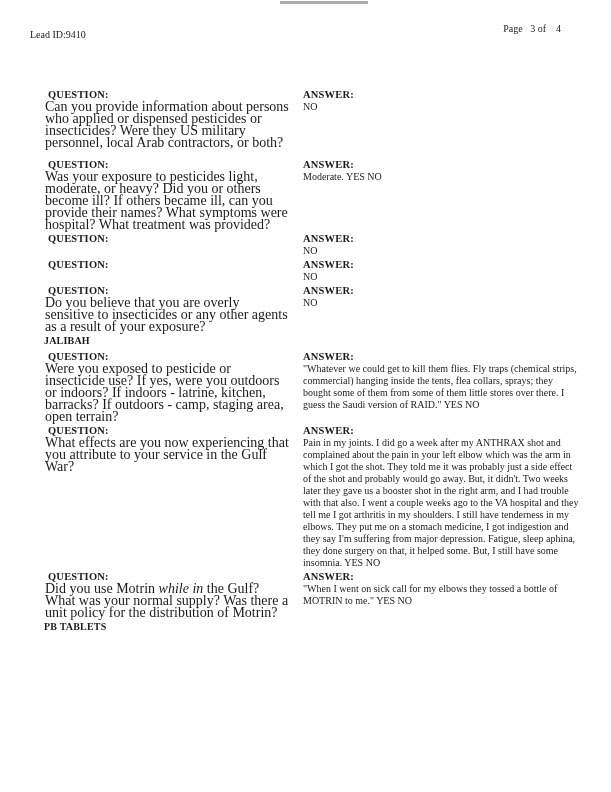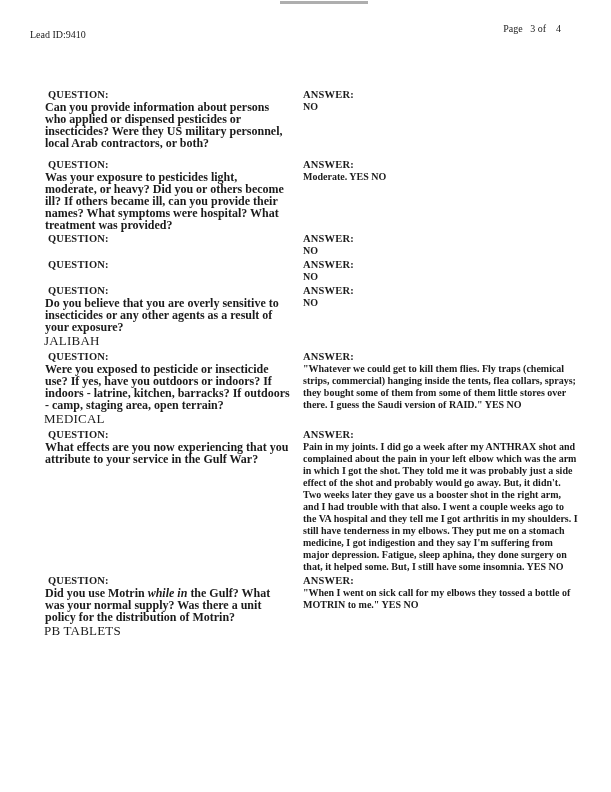--- a/index.html
+++ b/index.html
@@ -56,33 +56,31 @@
   .q-label, .a-label {
     font-weight: bold;
     font-size: 10.5px;
     line-height: 13px;
     letter-spacing: 0.2px;
   }
   .q-label { margin-left: 5px; }
   .q-text {
     margin-left: 2px;
     width: 246px;
-    font-size: 12px;
+    font-size: 14px;
     line-height: 12px;
-    font-weight: bold;
   }
   .a-text {
     width: 276px;
     font-size: 10px;
     line-height: 12px;
-    font-weight: bold;
   }
   .section-hdr {
-    font-weight: normal;
-    font-size: 13px;
+    font-weight: bold;
+    font-size: 10px;
     line-height: 13px;
     letter-spacing: 0.2px;
     margin: 0 0 3px 1px;
   }
   .section-hdr.pb { margin-top: 0; }
   .q-text i { font-style: italic; }
 </style>
 </head>
 <body>
 
@@ -146,29 +144,28 @@
         <div class="a-label">ANSWER:</div>
         <div class="a-text">NO</div>
       </div>
     </div>
 
     <div class="section-hdr">JALIBAH</div>
 
     <div class="qa-row">
       <div>
         <div class="q-label">QUESTION:</div>
-        <div class="q-text">Were you exposed to pesticide or insecticide use?  If yes, have you outdoors or indoors?  If indoors - latrine, kitchen, barracks?  If outdoors - camp, staging area, open terrain?</div>
+        <div class="q-text">Were you exposed to pesticide or insecticide use?  If yes, were you outdoors or indoors?  If indoors - latrine, kitchen, barracks?  If outdoors - camp, staging area, open terrain?</div>
       </div>
       <div>
         <div class="a-label">ANSWER:</div>
         <div class="a-text">"Whatever we could get to kill them flies.  Fly traps (chemical strips, commercial) hanging inside the tents, flea collars, sprays; they bought some of them from some of them little stores over there.  I guess the Saudi version of RAID." YES NO</div>
       </div>
     </div>
 
-    <div class="section-hdr">MEDICAL</div>
 
     <div class="qa-row">
       <div>
         <div class="q-label">QUESTION:</div>
         <div class="q-text">What effects are you now experiencing that you attribute to your service in the Gulf War?</div>
       </div>
       <div>
         <div class="a-label">ANSWER:</div>
         <div class="a-text">Pain in my joints.  I did go a week after my ANTHRAX shot and complained about the pain in your left elbow which was the arm in which I got the shot.  They told me it was probably just a side effect of the shot and probably would go away. But, it didn't.  Two weeks later they gave us a booster shot in the right arm, and I had trouble with that also. I went a couple weeks ago to the VA hospital and they tell me I got arthritis in my shoulders. I still have tenderness in my elbows.  They put me on a stomach medicine, I got indigestion and they say I'm suffering from major depression.  Fatigue, sleep aphina, they done surgery on that, it helped some.  But, I still have some insomnia. YES NO</div>
       </div>

